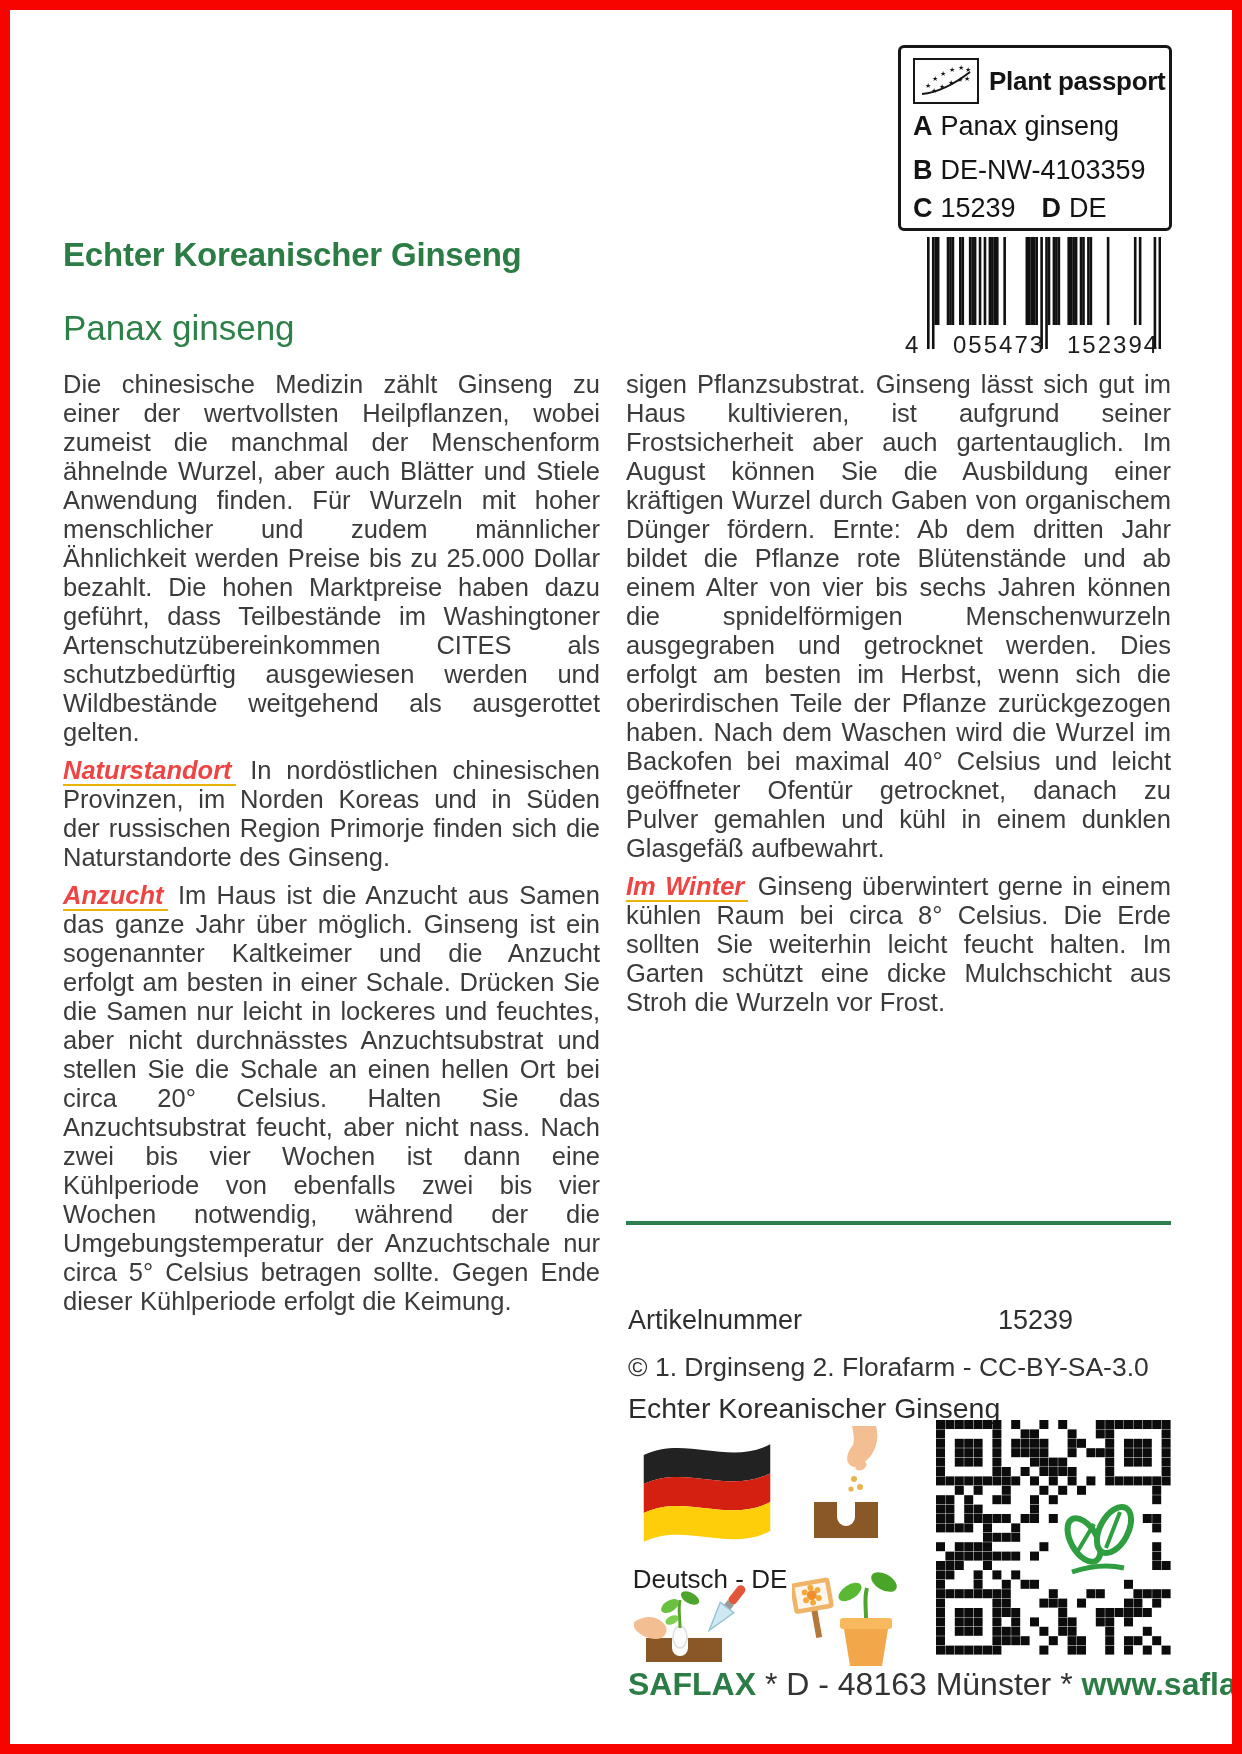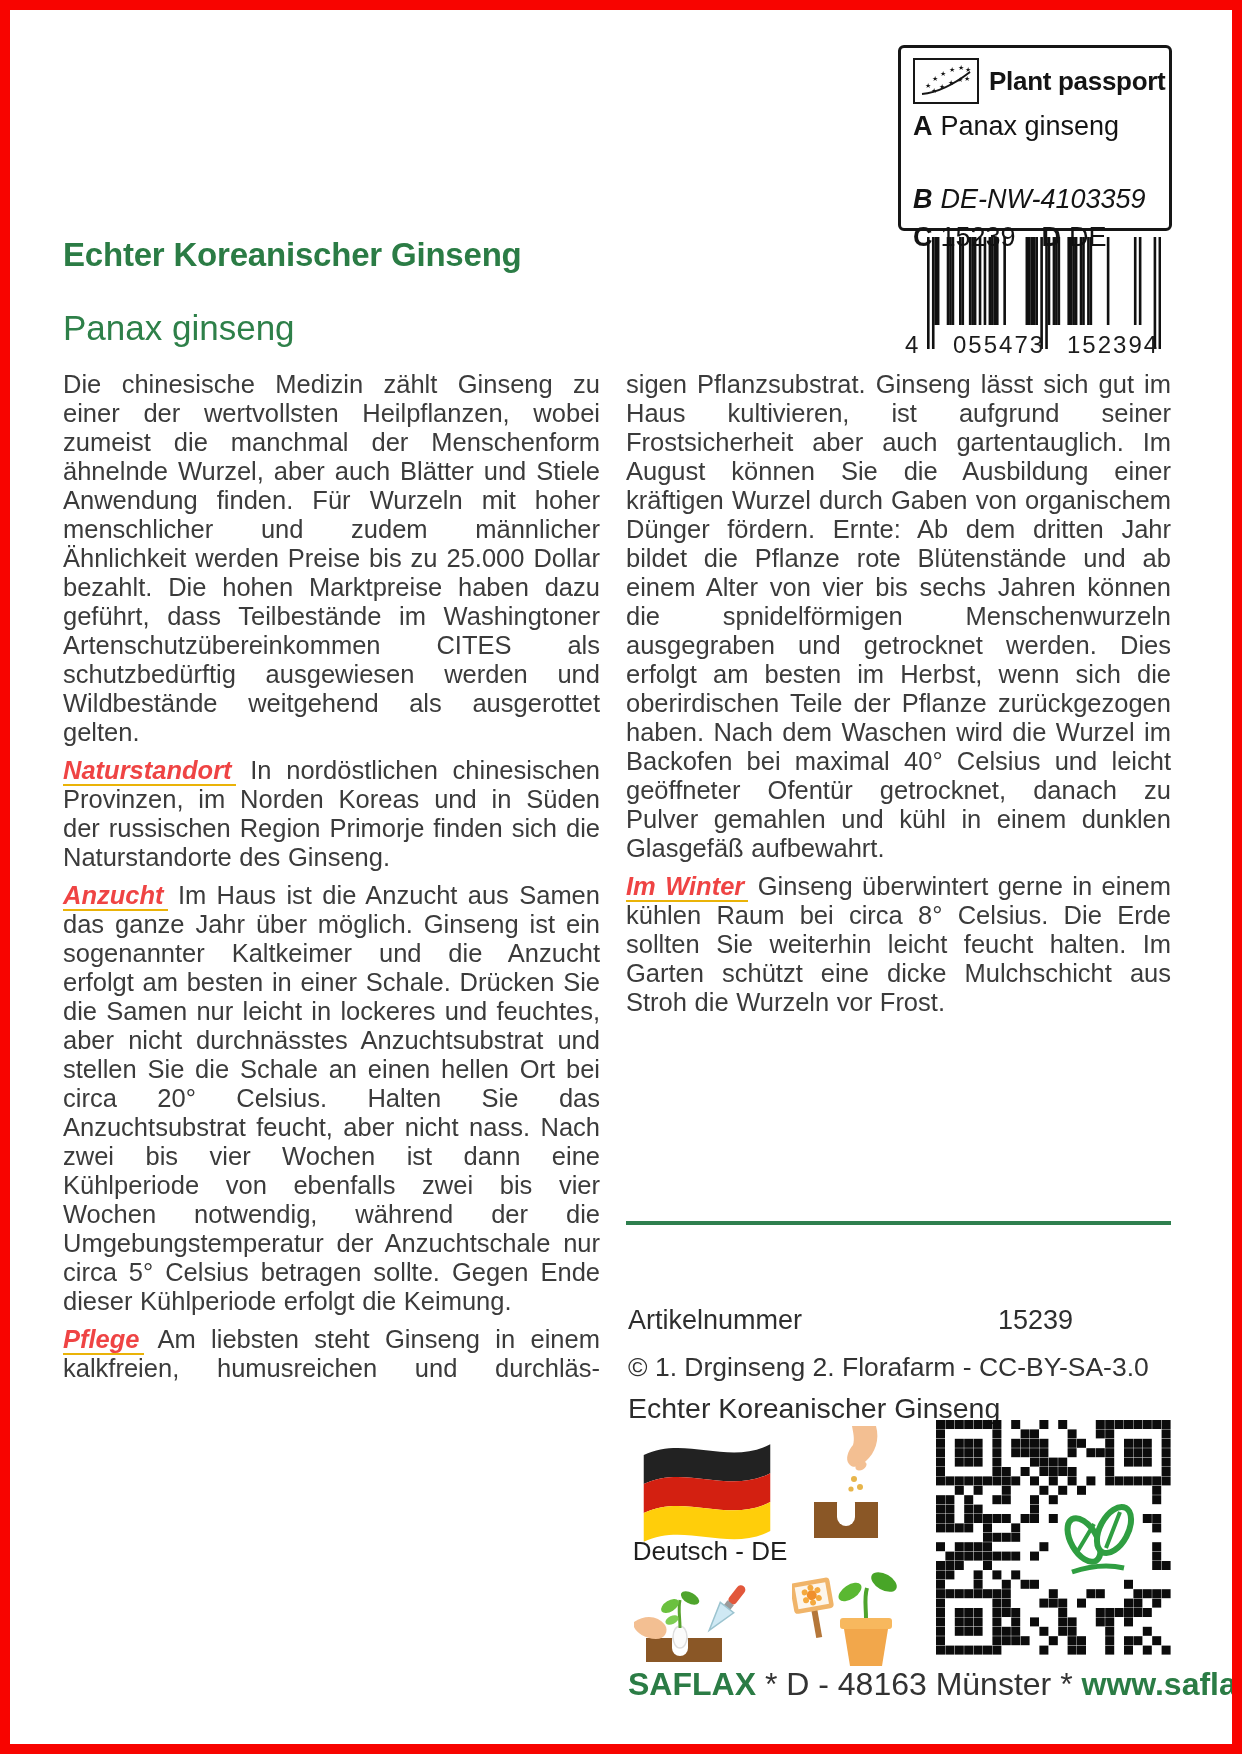--- a/index.html
+++ b/index.html
@@ -8,21 +8,21 @@
     box-sizing:border-box;border:10px solid #f80400;overflow:hidden;
     font-family:"Liberation Sans","DejaVu Sans",sans-serif;color:#3b3b3b;
   }
   
   .passport{position:absolute;left:888px;top:35px;width:274px;height:186px;
     box-sizing:border-box;border:3px solid #161616;border-radius:6px;padding:10px 12px 6px;color:#141414;}
   .pp-head{display:flex;align-items:center;gap:10px;}
   .pp-logo{width:66px;height:46px;box-sizing:border-box;border:2.5px solid #161616;display:flex;align-items:center;justify-content:center;background:#fff;flex:0 0 auto;}
   .pp-title{font-weight:bold;font-size:26px;letter-spacing:-.3px;white-space:nowrap;text-align:center;}
   .pp-row{font-size:27px;margin-top:7px;white-space:nowrap;}
-  .pp-row.gap{margin-top:42px;font-style:italic;}
+  .pp-row.gap{margin-top:13px;}
   .pp-key{font-weight:bold;margin-right:8px;}
   .pp-key.d{margin-left:26px;}
   
   .barcode{position:absolute;left:895px;top:227px;width:258px;height:122px;}
   .barcode svg{position:absolute;left:22px;top:0;}
   .bc-num{position:absolute;top:94px;font-size:24px;color:#1c1c1c;letter-spacing:2px;}
   .bc-prefix{left:0;}
   .bc-g1{left:48px;}
   .bc-g2{left:162px;}
   
@@ -38,21 +38,21 @@
   
   .divider{position:absolute;left:0;top:851px;width:545px;height:4px;background:#2e7f4e;}
   .detail-row{position:absolute;left:2px;width:540px;font-size:27px;color:#2e2e2e;}
   .detail-row .val{position:absolute;left:370px;top:0;}
   .row-mhd{top:884px;}
   .row-art{top:935px;}
   .copyright{position:absolute;left:2px;top:982px;font-size:26.5px;color:#333;}
   .product-name{position:absolute;left:2px;top:1022px;font-size:28.5px;color:#2c2c2c;}
   .graphics{position:absolute;left:0;top:1056px;width:545px;height:242px;}
   .flag{position:absolute;left:5px;top:2px;}
-  .lang-label{position:absolute;left:0;top:110px;width:168px;text-align:center;font-size:26px;color:#1f1f1f;}
+  .lang-label{position:absolute;left:0;top:138px;width:168px;text-align:center;font-size:26px;color:#1f1f1f;}
   .icon-sow{position:absolute;left:182px;top:0;}
   .icon-plant{position:absolute;left:8px;top:154px;}
   .icon-pot{position:absolute;left:166px;top:142px;}
   .qr{position:absolute;left:310px;top:-6px;width:235px;height:235px;}
   .saflax-line{position:absolute;left:2px;top:1296px;font-size:32px;white-space:nowrap;color:#333;}
   .saflax-brand,.saflax-site{color:#2b7c45;font-weight:bold;}
   .saflax-mid{color:#333;}
 </style>
 </head>
 <body>
@@ -138,21 +138,20 @@
   </div>
 
   <div class="h-title">Echter Koreanischer Ginseng</div>
   <div class="h-sub">Panax ginseng</div>
 
   <div class="cols">
     <div class="col-left">
       <p class="para">Die chinesische Medizin zählt Ginseng zu einer der wertvollsten Heilpflanzen, wobei zumeist die manchmal der Menschenform ähnelnde Wurzel, aber auch Blätter und Stiele Anwendung finden. Für Wurzeln mit hoher menschlicher und zudem männlicher Ähnlichkeit werden Preise bis zu 25.000 Dollar bezahlt. Die hohen Marktpreise haben dazu geführt, dass Teilbestände im Washingtoner Artenschutzübereinkommen CITES als schutzbedürftig ausgewiesen werden und Wildbestände weitgehend als ausgerottet gelten.</p>
       <p class="para"><span class="kw">Naturstandort</span> <span>In nordöstlichen chinesischen Provinzen, im Norden Koreas und in Süden der russischen Region Primorje finden sich die Naturstandorte des Ginseng.</span></p>
       <p class="para"><span class="kw">Anzucht</span> <span>Im Haus ist die Anzucht aus Samen das ganze Jahr über möglich. Ginseng ist ein sogenannter Kaltkeimer und die Anzucht erfolgt am besten in einer Schale. Drücken Sie die Samen nur leicht in lockeres und feuchtes, aber nicht durchnässtes Anzuchtsubstrat und stellen Sie die Schale an einen hellen Ort bei circa 20° Celsius. Halten Sie das Anzuchtsubstrat feucht, aber nicht nass. Nach zwei bis vier Wochen ist dann eine Kühlperiode von ebenfalls zwei bis vier Wochen notwendig, während der die Umgebungstemperatur der Anzuchtschale nur circa 5° Celsius betragen sollte. Gegen Ende dieser Kühlperiode erfolgt die Keimung.</span></p>
-      <p class="para cut"><span class="kw">Pflege</span> <span>Am liebsten steht Ginseng in einem kalkfreien, humusreichen und durchläs-</span></p>
     </div>
 
     <div class="col-right">
       <p class="para">sigen Pflanzsubstrat. Ginseng lässt sich gut im Haus kultivieren, ist aufgrund seiner Frostsicherheit aber auch gartentauglich. Im August können Sie die Ausbildung einer kräftigen Wurzel durch Gaben von organischem Dünger fördern. Ernte: Ab dem dritten Jahr bildet die Pflanze rote Blütenstände und ab einem Alter von vier bis sechs Jahren können die spnidelförmigen Menschenwurzeln ausgegraben und getrocknet werden. Dies erfolgt am besten im Herbst, wenn sich die oberirdischen Teile der Pflanze zurückgezogen haben. Nach dem Waschen wird die Wurzel im Backofen bei maximal 40° Celsius und leicht geöffneter Ofentür getrocknet, danach zu Pulver gemahlen und kühl in einem dunklen Glasgefäß aufbewahrt.</p>
       <p class="para"><span class="kw">Im Winter</span> <span>Ginseng überwintert gerne in einem kühlen Raum bei circa 8° Celsius. Die Erde sollten Sie weiterhin leicht feucht halten. Im Garten schützt eine dicke Mulchschicht aus Stroh die Wurzeln vor Frost.</span></p>
 
       <div class="divider"></div>
 
       <div class="detail-row row-art">
         <span>Artikelnummer</span>

